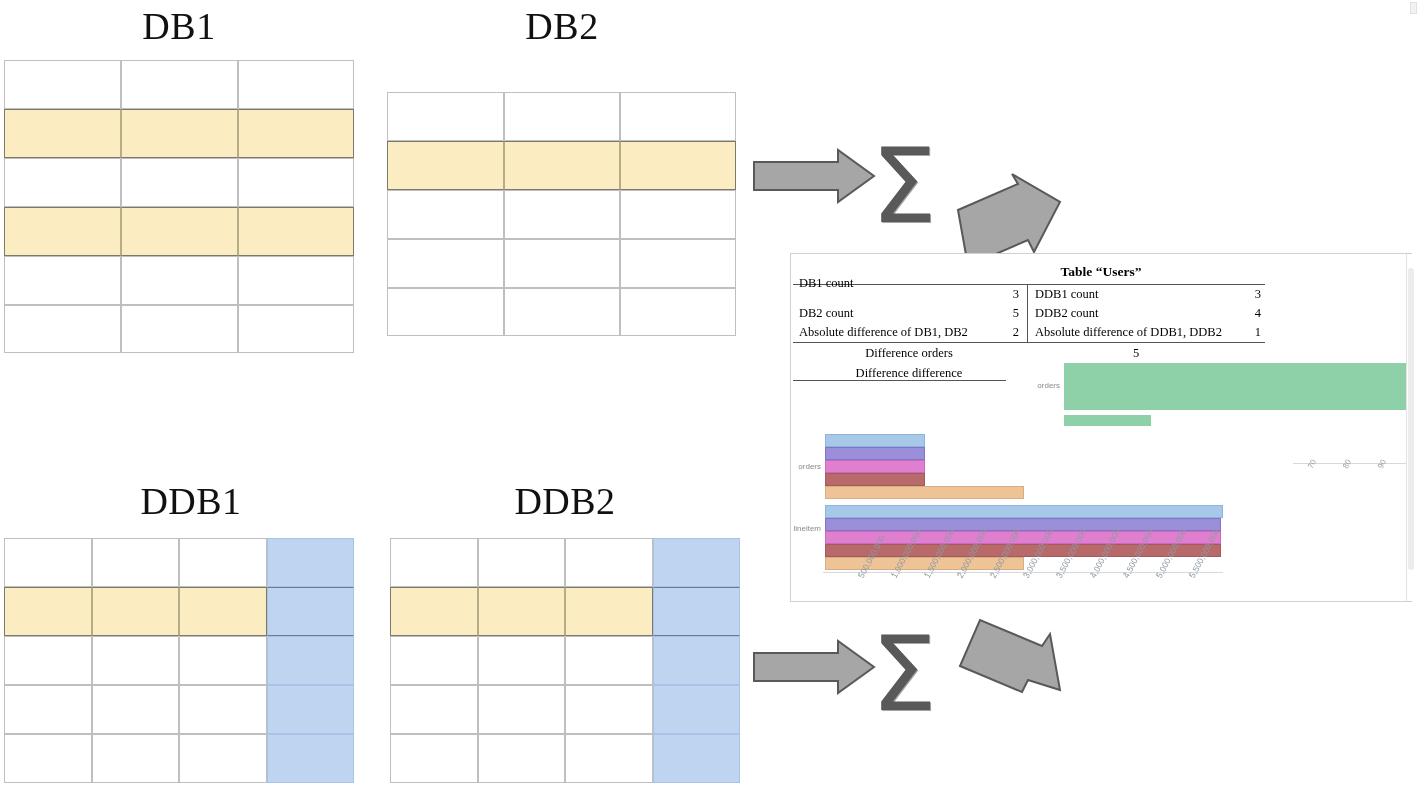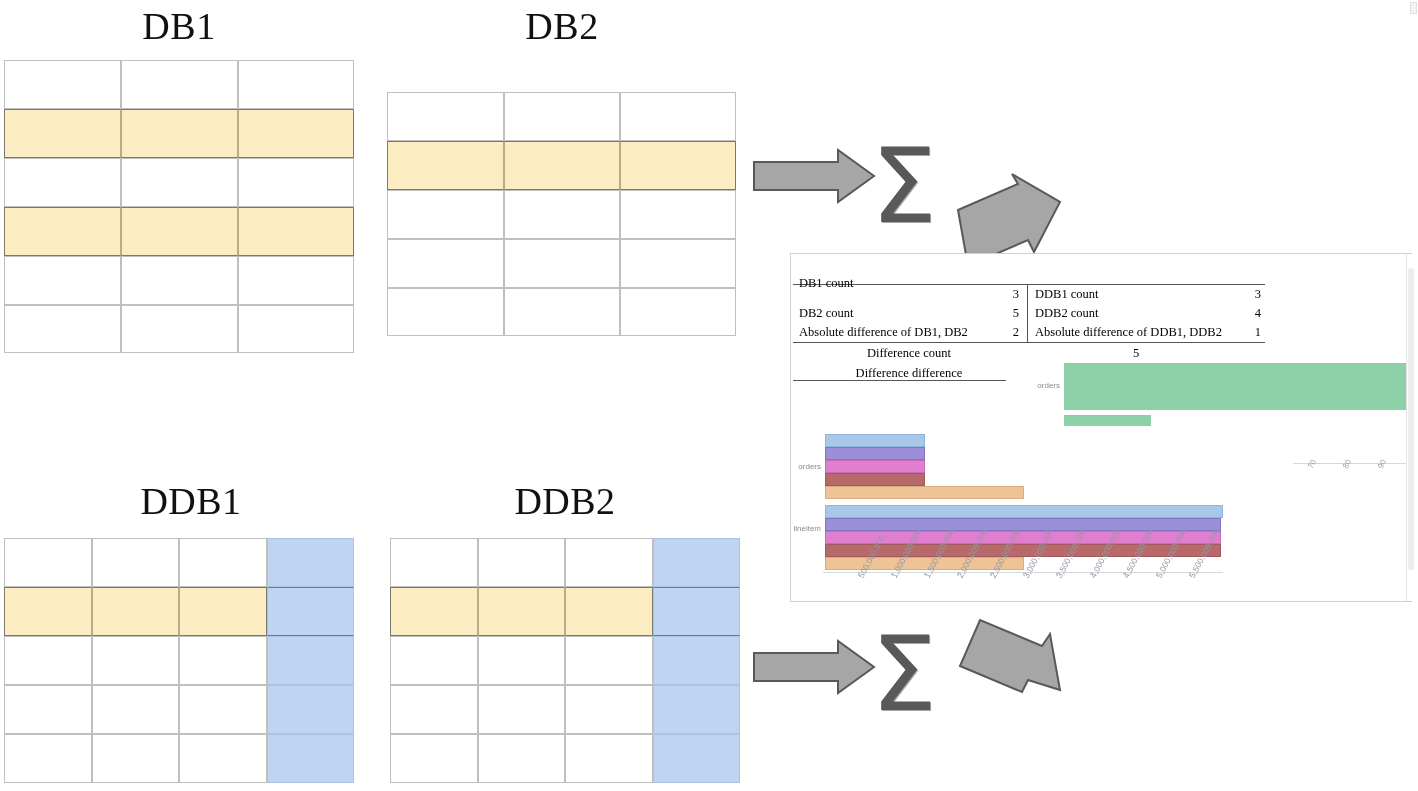--- a/index.html
+++ b/index.html
@@ -228,20 +228,21 @@
 </svg>
 
 <div class="sigma" style="left:871px;top:622px;font-size:104px;">Σ</div>
 
 <svg class="arrow-svg" style="left:956px;top:602px;" width="108" height="96" viewBox="0 0 108 96">
   <polygon points="4,66 66,92 72,80 104,90 94,34 86,46 24,20" transform="translate(0,-2) scale(1,1)" fill="#a6a6a6" stroke="#595959" stroke-width="2"></polygon>
 </svg>
 
 <div id="result-panel" style="left:790px;top:253px;width:622px;height:349px;">
 
+  <div class="tbl-title" style="left:0;top:10px;">Table “Users”</div>
 
   <div class="rule" style="left:2px;top:30px;width:472px;"></div>
   <div class="rule" style="left:2px;top:88px;width:472px;"></div>
   <div class="rule" style="left:2px;top:126px;width:345px;"></div>
 
   <div class="vrule" style="left:236px;top:31px;height:57px;"></div>
 
   <div class="kv-label" style="left:8px;top:22px;">DB1 count</div>
   <div class="kv-val" style="left:180px;top:33px;width:48px;">3</div>
 
@@ -253,21 +254,21 @@
 
   <div class="kv-label" style="left:244px;top:33px;">DDB1 count</div>
   <div class="kv-val" style="left:420px;top:33px;width:50px;">3</div>
 
   <div class="kv-label" style="left:244px;top:52px;">DDB2 count</div>
   <div class="kv-val" style="left:420px;top:52px;width:50px;">4</div>
 
   <div class="kv-label" style="left:244px;top:71px;">Absolute difference of DDB1, DDB2</div>
   <div class="kv-val" style="left:420px;top:71px;width:50px;">1</div>
 
-  <div class="kv-center-label" style="left:2px;top:92px;width:232px;">Difference count</div>
+  <div class="kv-center-label" style="left:2px;top:92px;width:232px;">Difference orders</div>
   <div class="kv-center-label" style="left:300px;top:92px;width:90px;">5</div>
 
   <div class="kv-center-label" style="left:2px;top:112px;width:232px;">Difference difference</div>
   <div class="kv-center-label" style="left:300px;top:112px;width:90px;"></div>
 
   <div class="chart" style="left:215px;top:104px;width:407px;height:118px;">
 
     <div class="cat-label" style="left:0px;top:125px;width:0;"></div>
 
     <div class="cat-label" style="left:2px;top:23px;width:52px;">orders</div>

